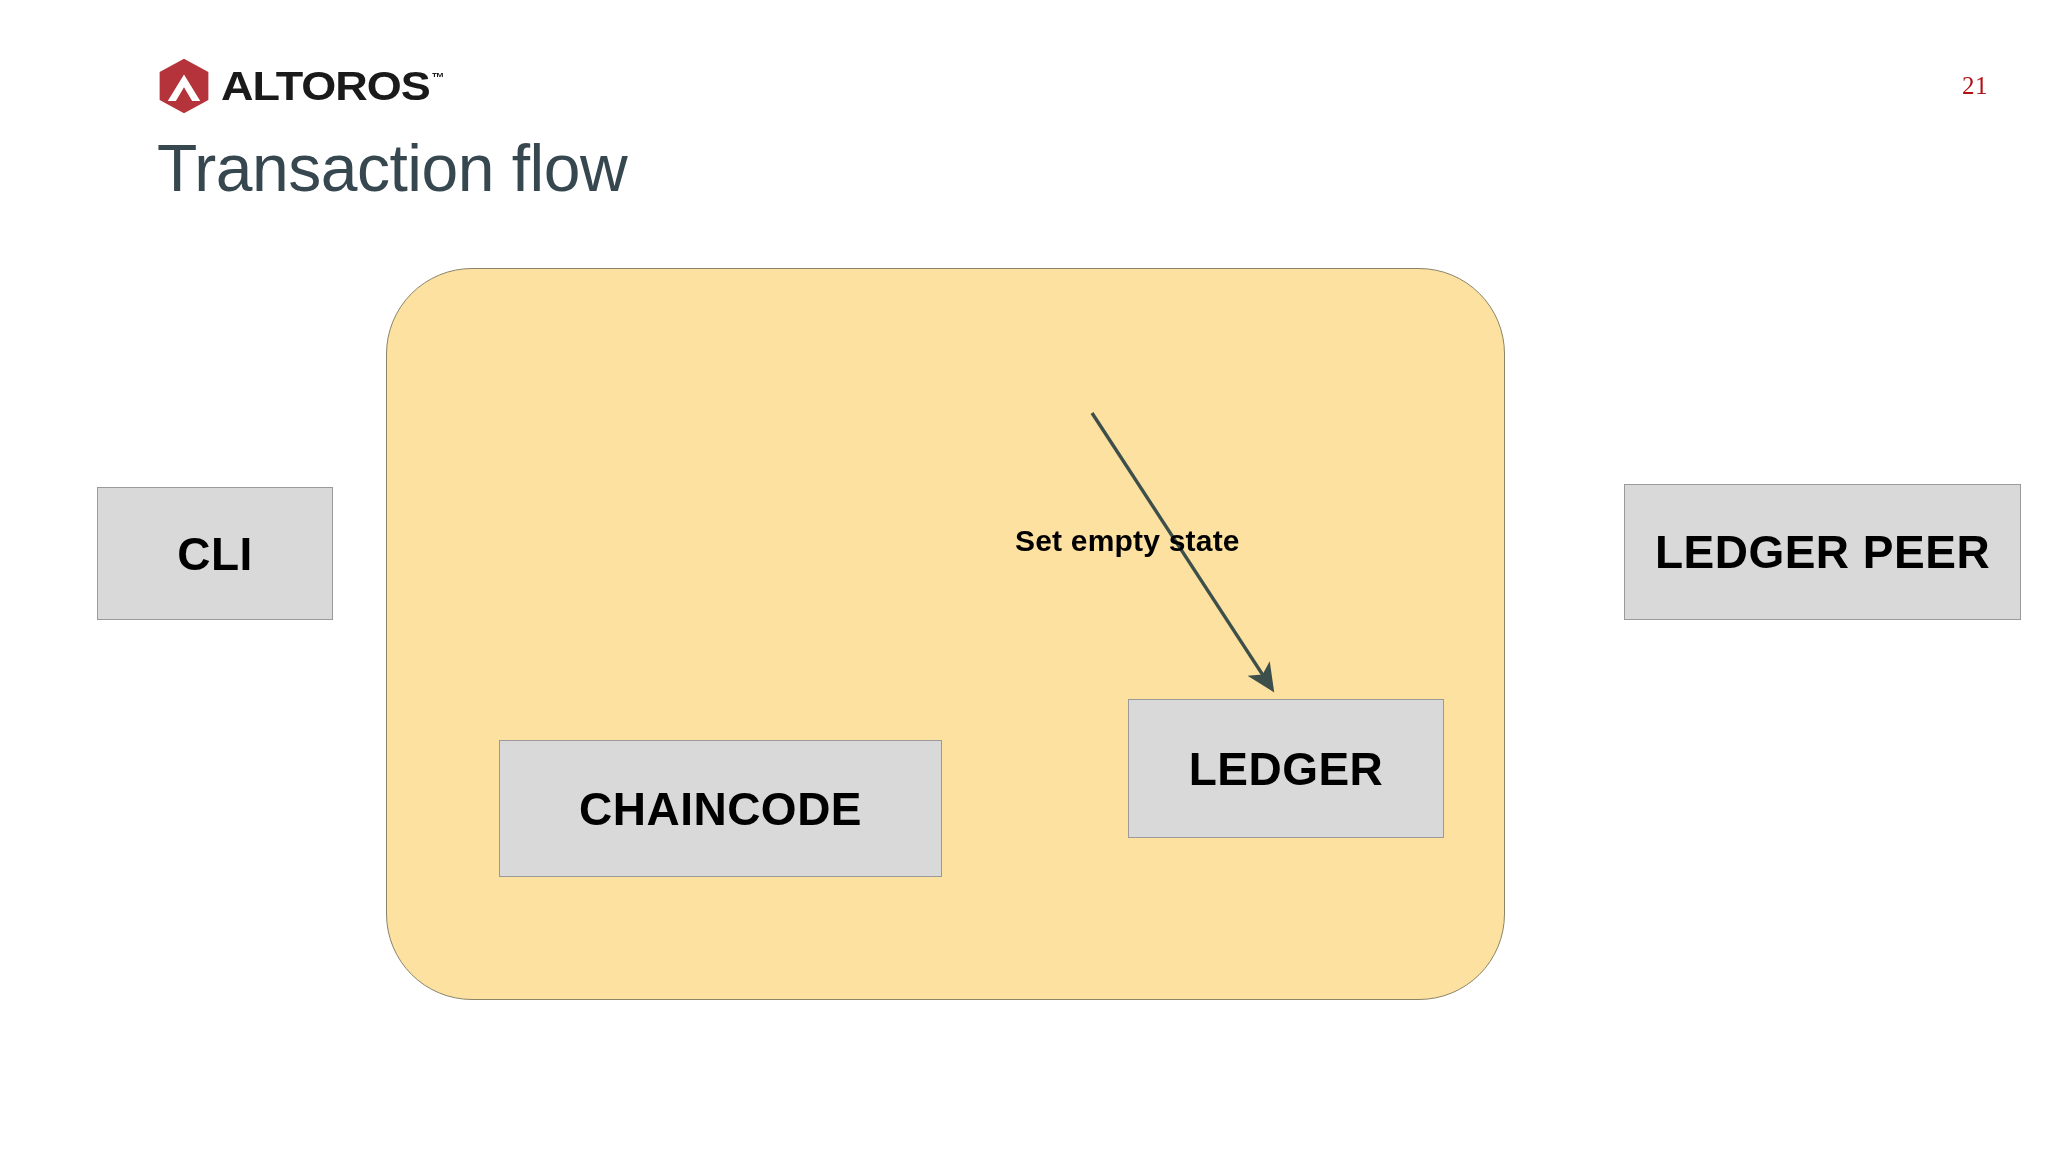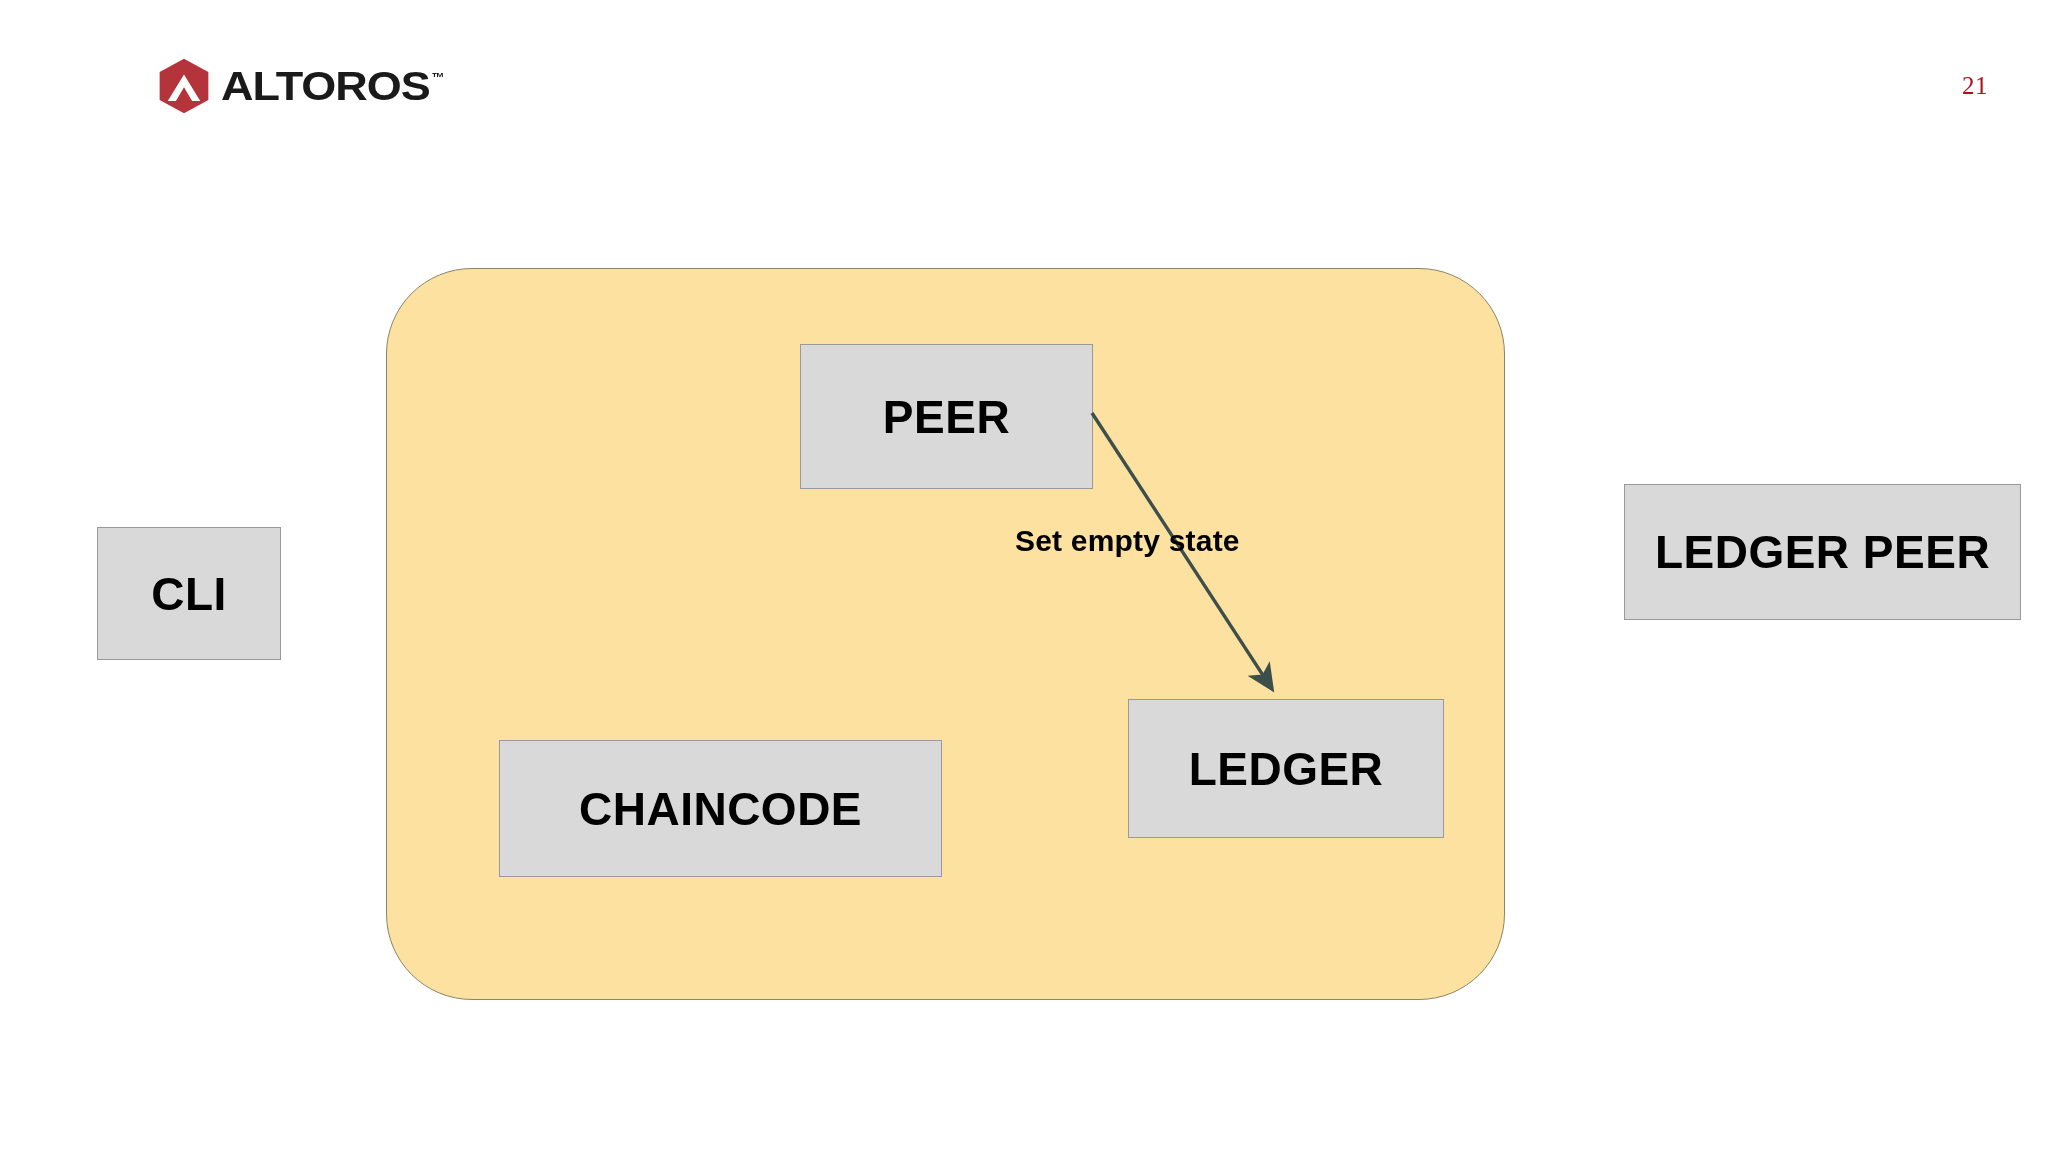--- a/index.html
+++ b/index.html
@@ -117,23 +117,22 @@
     font-family: "Liberation Sans", sans-serif;
     font-weight: 700;
     color: #000000;
     letter-spacing: 0.5px;
     white-space: nowrap;
   }
 
   .node-cli {
     left: 97px;
     top: 487px;
-    width: 184px;
+    width: 236px;
     height: 133px;
-    margin-top: 40px;
   }
   .node-cli .node-label { font-size: 46px; }
 
   .node-peer {
     left: 800px;
     top: 344px;
     width: 293px;
     height: 145px;
   }
   .node-peer .node-label { font-size: 46px; }
@@ -195,30 +194,28 @@
       <path d="M50 58 L61 76 L39 76 Z" fill="#b5333a"></path>
     </svg>
     <div class="logo-word">
       <span class="logo-word-text">ALTOROS</span>
       <span class="logo-tm">™</span>
     </div>
   </div>
 
   <div class="page-number">21</div>
 
+  <div class="slide-title">Transaction flow</div>
 
   <div class="peer-panel"></div>
 
   <div class="node-box node-cli">
     <span class="node-label">CLI</span>
   </div>
 
-  <div class="node-box node-peer">
-    <span class="node-label">PEER</span>
-  </div>
 
   <div class="node-box node-chaincode">
     <span class="node-label">CHAINCODE</span>
   </div>
 
   <div class="node-box node-ledger">
     <span class="node-label">LEDGER</span>
   </div>
 
   <div class="node-box node-other-peer">

